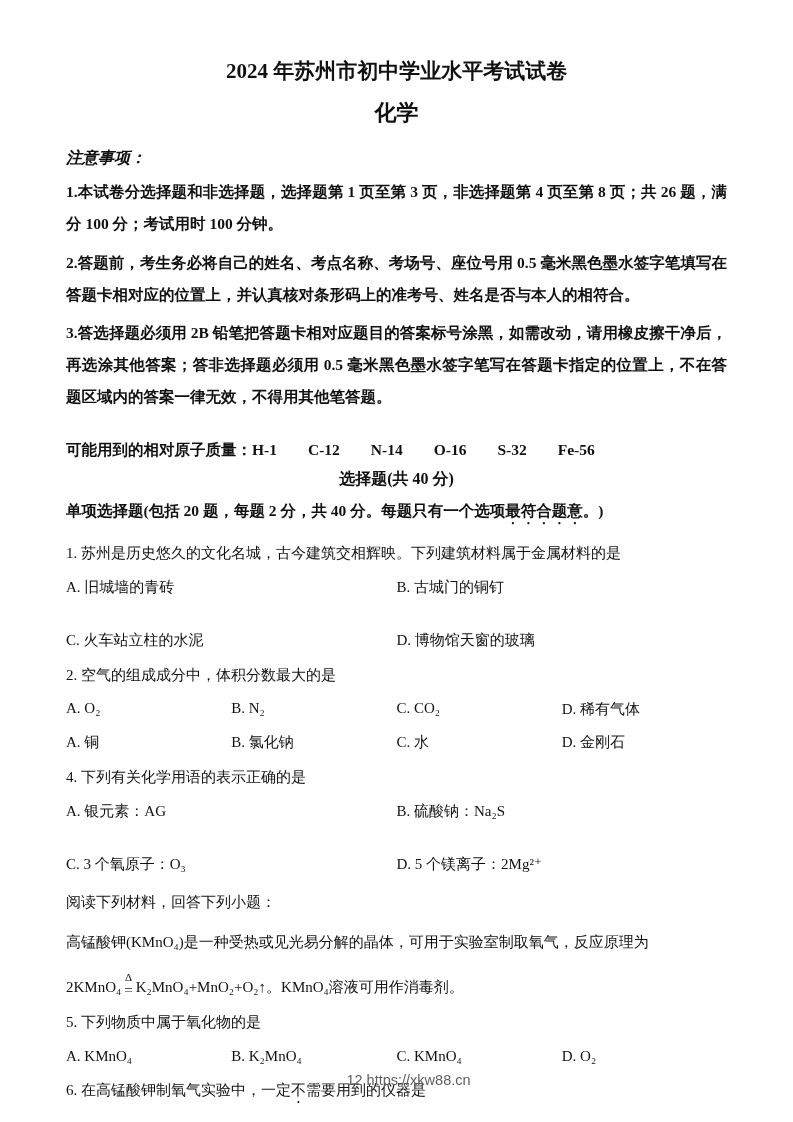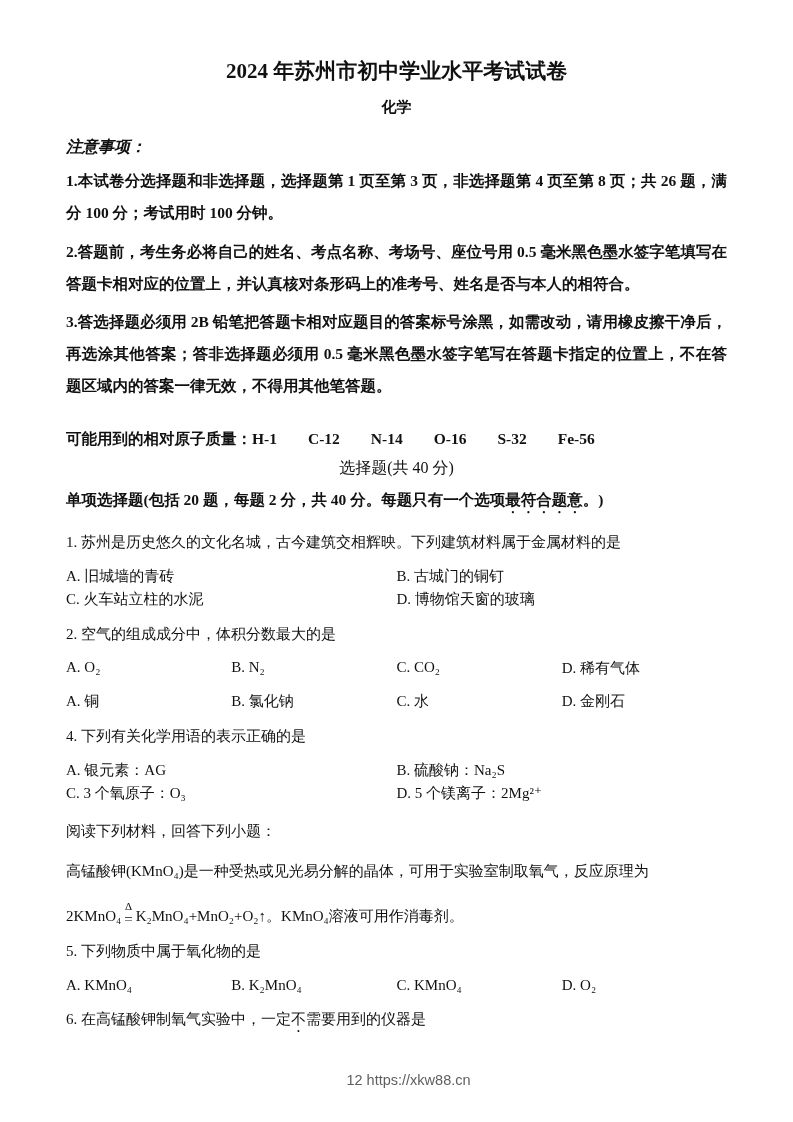--- a/index.html
+++ b/index.html
@@ -3,32 +3,32 @@
 <meta charset="utf-8">
 <style>
   html,body{margin:0;padding:0;background:#ffffff;}
   .page{
     width:793px;height:1122px;background:#ffffff;color:#111;
     font-family:"Liberation Serif","DejaVu Serif",serif;
     position:relative;overflow:hidden;box-sizing:border-box;
   }
   .content{padding:58px 66px 0 66px;}
   .title{text-align:center;font-weight:bold;font-size:21px;line-height:1.3;margin:0;}
-  .subtitle{text-align:center;font-weight:bold;font-size:15px;margin:13px 0 0 0;}
+  .subtitle{text-align:center;font-weight:bold;font-size:22px;margin:13px 0 0 0;}
   .notice-heading{font-weight:bold;font-size:16px;margin:20px 0 0 0;font-style:italic;}
   .notice-item{
     font-weight:bold;font-size:15.5px;line-height:2.05;text-align:justify;
     margin:7px 0 0 0;
   }
   .atomic{font-weight:bold;font-size:15.5px;margin:27px 0 0 0;}
-  .section-header{text-align:center;font-weight:normal;font-size:16px;margin:8px 0 11px 0;}
+  .section-header{text-align:center;font-weight:bold;font-size:16px;margin:8px 0 11px 0;}
   .sub-header{font-weight:bold;font-size:15.5px;margin:8px 0 0 0;}
   .question{font-size:15px;margin:14px 0 0 0;}
   .stem{line-height:1.55;margin:0;}
-  .options{display:grid;margin-top:13px;row-gap:4px;font-size:15px;}
+  .options{display:grid;margin-top:13px;row-gap:34px;font-size:15px;}
   .cols-2{grid-template-columns:50% 50%;}
   .cols-4{grid-template-columns:25% 25% 25% 25%;}
   .reading{font-size:15px;margin:16px 0 0 0;line-height:1.6;}
   .eq-line{font-size:15px;margin:18px 0 0 0;}
   .eq-stack{display:inline-block;text-align:center;vertical-align:-3px;margin:0 3px;}
   .eq-delta{display:block;font-size:11px;line-height:11px;border-bottom:1px solid transparent;}
   .eq-sign{display:block;font-size:15px;line-height:12px;}
   .emph{
     text-emphasis:filled dot;text-emphasis-position:under left;
     -webkit-text-emphasis:filled dot;-webkit-text-emphasis-position:under left;

